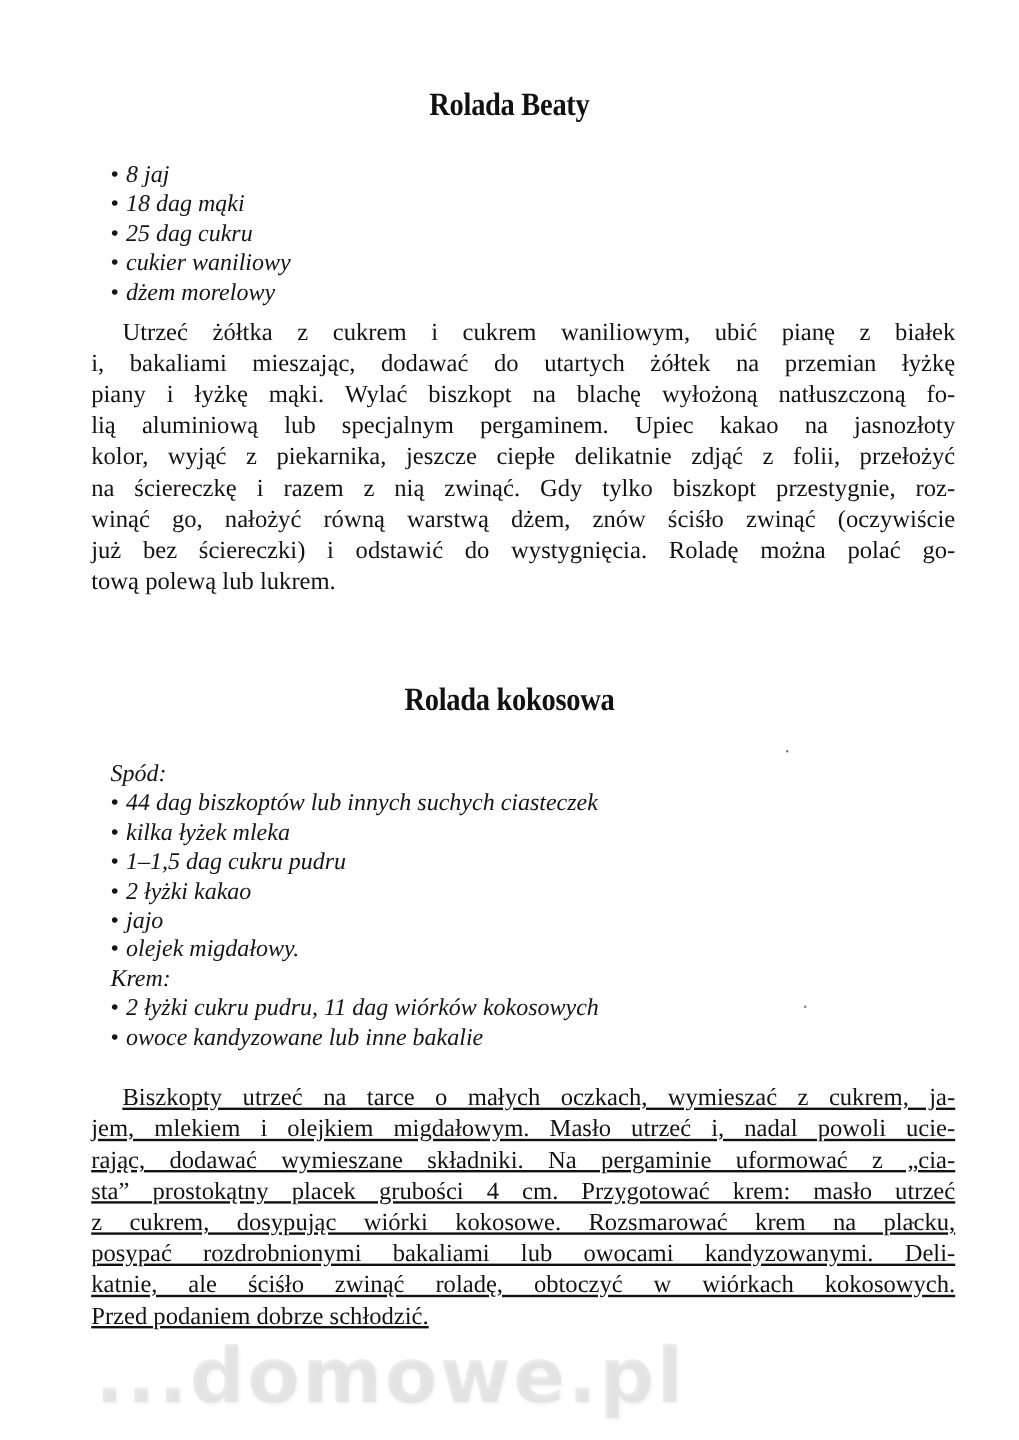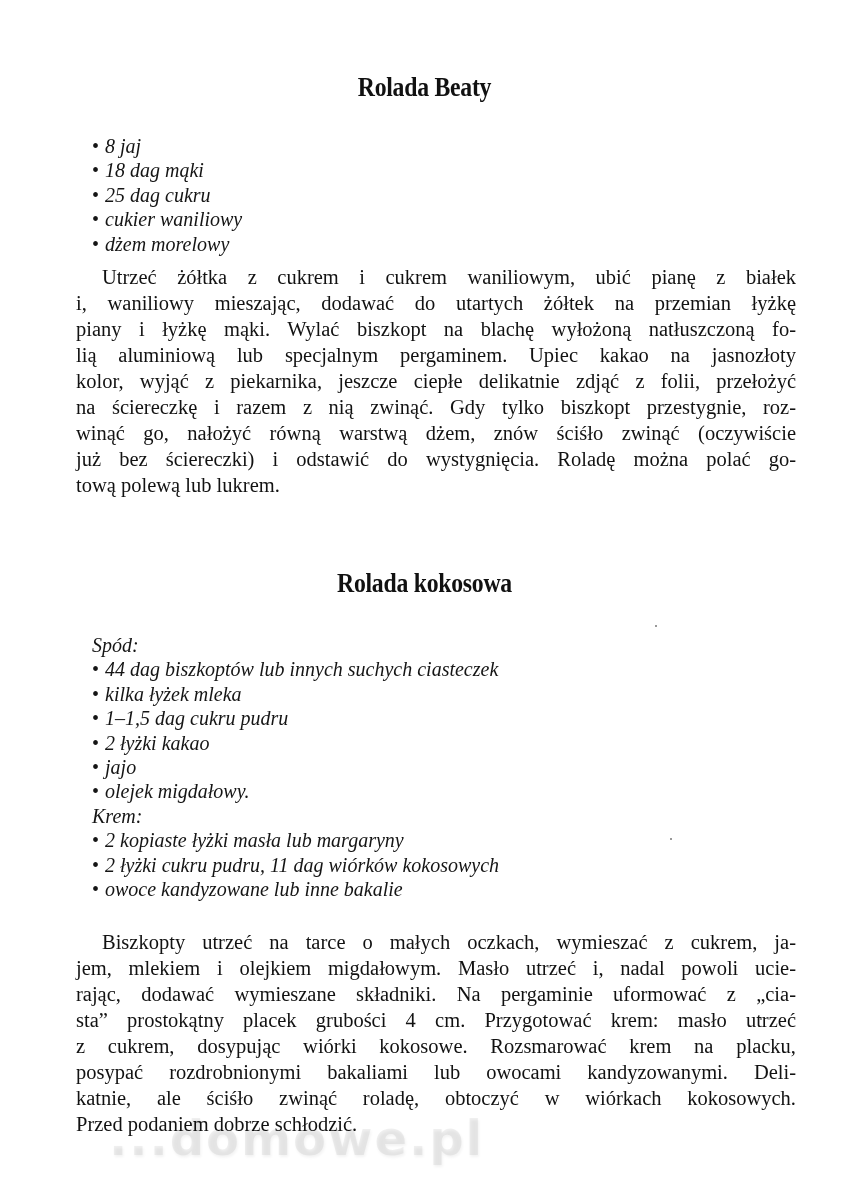--- a/index.html
+++ b/index.html
@@ -24,22 +24,22 @@
     .ing-list li .bullet { font-style: normal; margin-right: 6px; }
     .para {
       position: absolute; left: 76px; width: 720px;
       font-family: "Liberation Serif", serif; font-size: 20.5px; line-height: 26px;
       text-align: justify; color: #121212; margin: 0;
     }
     .para .line { display: block; white-space: nowrap; text-align-last: justify; text-align: justify; }
     .para .line.last { text-align-last: left; }
     .para .line.first { padding-left: 26px; }
     .watermark {
-      position: absolute; left: 109px; top: 1110px; width: 680px;
-      font-family: "DejaVu Sans", sans-serif; font-weight: bold; font-size: 48px;
+      position: absolute; left: 79px; top: 1110px; width: 680px;
+      font-family: "DejaVu Sans", sans-serif; font-weight: bold; font-size: 64px;
       color: rgba(0,0,0,0.06); letter-spacing: 2px; white-space: nowrap;
       text-shadow: 1px 2px 3px rgba(0,0,0,0.05);
     }
     .speck { position: absolute; width: 2px; height: 2px; background: #777; border-radius: 1px; }
   </style>
 </head>
 <body>
 
 <div class="page">
 
@@ -48,47 +48,46 @@
   <ul class="ing-list" style="top:118px;">
     <li><span class="bullet">•</span><span>8 jaj</span></li>
     <li><span class="bullet">•</span><span>18 dag mąki</span></li>
     <li><span class="bullet">•</span><span>25 dag cukru</span></li>
     <li><span class="bullet">•</span><span>cukier waniliowy</span></li>
     <li><span class="bullet">•</span><span>dżem morelowy</span></li>
   </ul>
 
   <div class="para" style="top:264px;">
     <span class="line first">Utrzeć żółtka z cukrem i cukrem waniliowym, ubić pianę z białek</span>
-    <span class="line">i, waniliowy mieszając, dodawać do utartych żółtek na przemian łyżkę</span>
+    <span class="line">i, bakaliami mieszając, dodawać do utartych żółtek na przemian łyżkę</span>
     <span class="line">piany i łyżkę mąki. Wylać biszkopt na blachę wyłożoną natłuszczoną fo-</span>
     <span class="line">lią aluminiową lub specjalnym pergaminem. Upiec kakao na jasnozłoty</span>
     <span class="line">kolor, wyjąć z piekarnika, jeszcze ciepłe delikatnie zdjąć z folii, przełożyć</span>
     <span class="line">na ściereczkę i razem z nią zwinąć. Gdy tylko biszkopt przestygnie, roz-</span>
     <span class="line">winąć go, nałożyć równą warstwą dżem, znów ściśło zwinąć (oczywiście</span>
     <span class="line">już bez ściereczki) i odstawić do wystygnięcia. Roladę można polać go-</span>
     <span class="line last">tową polewą lub lukrem.</span>
   </div>
 
   <div class="recipe-title" style="top:568px;">Rolada kokosowa</div>
 
   <ul class="ing-list" style="top:617px; left:76px;">
     <li class="sub-head">Spód:</li>
     <li><span class="bullet">•</span><span>44 dag biszkoptów lub innych suchych ciasteczek</span></li>
     <li><span class="bullet">•</span><span>kilka łyżek mleka</span></li>
     <li><span class="bullet">•</span><span>1–1,5 dag cukru pudru</span></li>
     <li><span class="bullet">•</span><span>2 łyżki kakao</span></li>
     <li><span class="bullet">•</span><span>jajo</span></li>
     <li><span class="bullet">•</span><span>olejek migdałowy.</span></li>
     <li class="sub-head">Krem:</li>
-    <li><span class="bullet">•</span><span>2 kopiaste łyżki masła lub margaryny</span></li>
     <li><span class="bullet">•</span><span>2 łyżki cukru pudru, 11 dag wiórków kokosowych</span></li>
     <li><span class="bullet">•</span><span>owoce kandyzowane lub inne bakalie</span></li>
   </ul>
 
-  <div class="para" style="top:929px;">
+  <div class="para" style="top:902px;text-decoration:underline;">
     <span class="line first">Biszkopty utrzeć na tarce o małych oczkach, wymieszać z cukrem, ja-</span>
     <span class="line">jem, mlekiem i olejkiem migdałowym. Masło utrzeć i, nadal powoli ucie-</span>
     <span class="line">rając, dodawać wymieszane składniki. Na pergaminie uformować z „cia-</span>
     <span class="line">sta” prostokątny placek grubości 4 cm. Przygotować krem: masło utrzeć</span>
     <span class="line">z cukrem, dosypując wiórki kokosowe. Rozsmarować krem na placku,</span>
     <span class="line">posypać rozdrobnionymi bakaliami lub owocami kandyzowanymi. Deli-</span>
     <span class="line">katnie, ale ściśło zwinąć roladę, obtoczyć w wiórkach kokosowych.</span>
     <span class="line last">Przed podaniem dobrze schłodzić.</span>
   </div>
 

